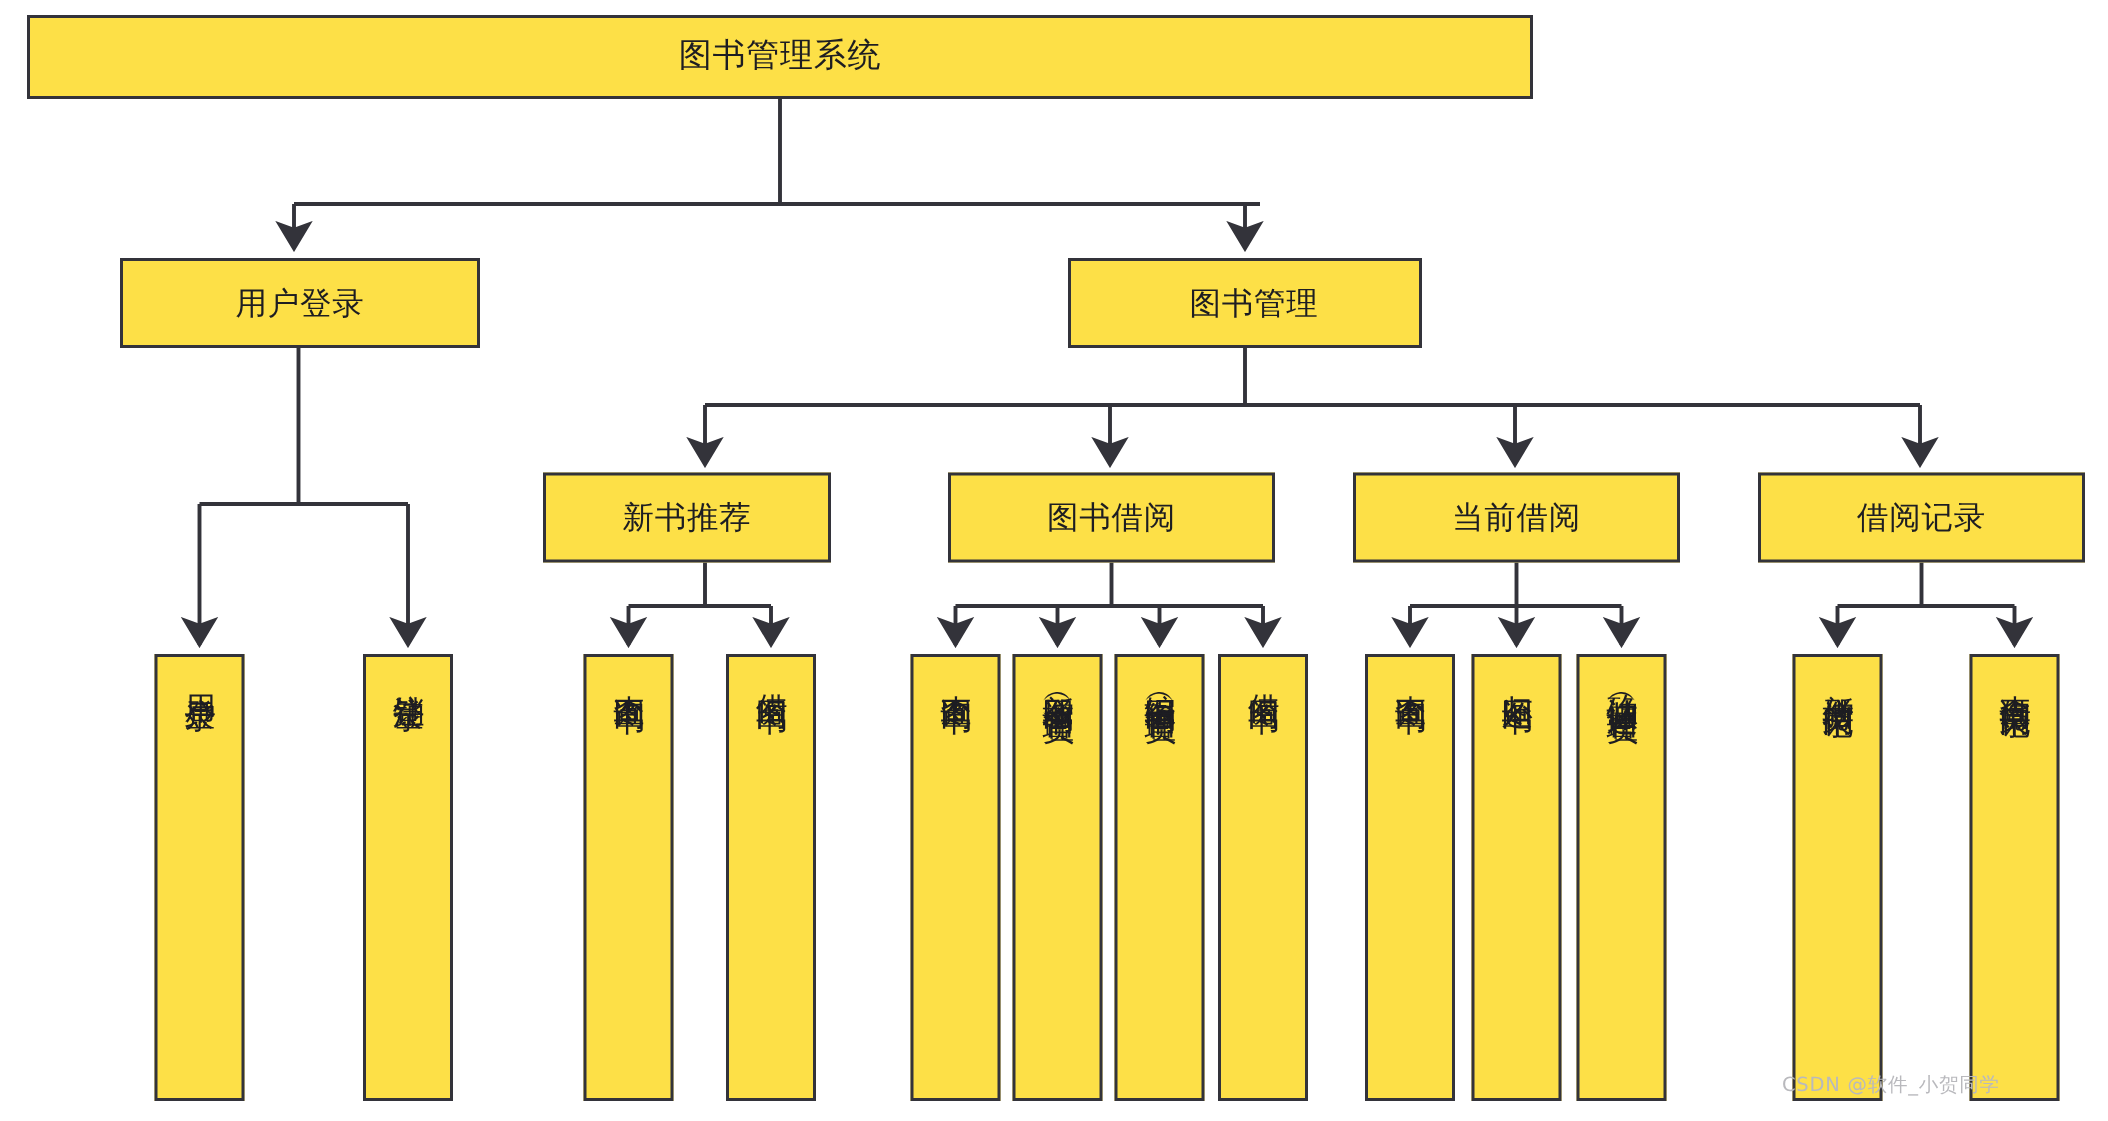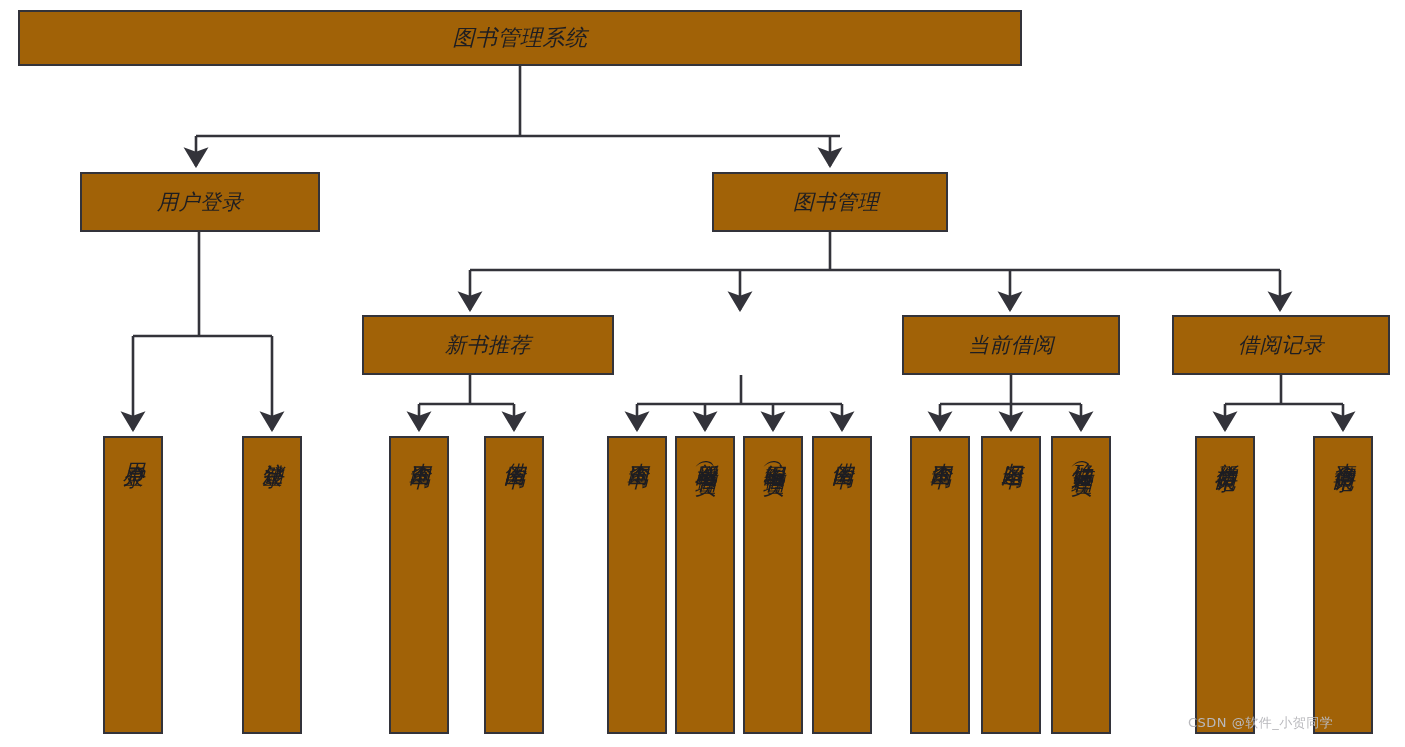--- a/index.html
+++ b/index.html
@@ -22,28 +22,27 @@
     position: absolute;
     left: 0;
     top: 0;
     width: 1405px;
     height: 747px;
     pointer-events: none;
   }
   .node {
     position: absolute;
     box-sizing: border-box;
-    background: #a16207;
+    background: #fde047;
     border: 2px solid #33333a;
     display: flex;
     align-items: center;
     justify-content: center;
     color: #1d1d22;
     z-index: 2;
-    font-style: italic;
   }
   .node .label {
     font-size: 21px;
     line-height: 1.15;
     letter-spacing: 0.5px;
     white-space: nowrap;
     text-align: center;
   }
   
   .node.root .label { font-size: 22px; }
@@ -132,22 +131,25 @@
     <span class="label">图书管理系统</span>
   </div>
 
   <div class="node" style="left:80px; top:172px; width:240px; height:60px;">
     <span class="label">用户登录</span>
   </div>
   <div class="node" style="left:712px; top:172px; width:236px; height:60px;padding-left:12px;">
     <span class="label">图书管理</span>
   </div>
 
-  <div class="node" style="left:362px; top:315px; width:252px; height:60px;">
+  <div class="node" style="left:362px; top:315px; width:192px; height:60px;">
     <span class="label">新书推荐</span>
+  </div>
+  <div class="node" style="left:632px; top:315px; width:218px; height:60px;">
+    <span class="label">图书借阅</span>
   </div>
   <div class="node" style="left:902px; top:315px; width:218px; height:60px;">
     <span class="label">当前借阅</span>
   </div>
   <div class="node" style="left:1172px; top:315px; width:218px; height:60px;">
     <span class="label">借阅记录</span>
   </div>
 
   <div class="node leaf" style="left:103px; top:436px; width:60px; height:298px;">
     <span class="label">用户登录</span>

